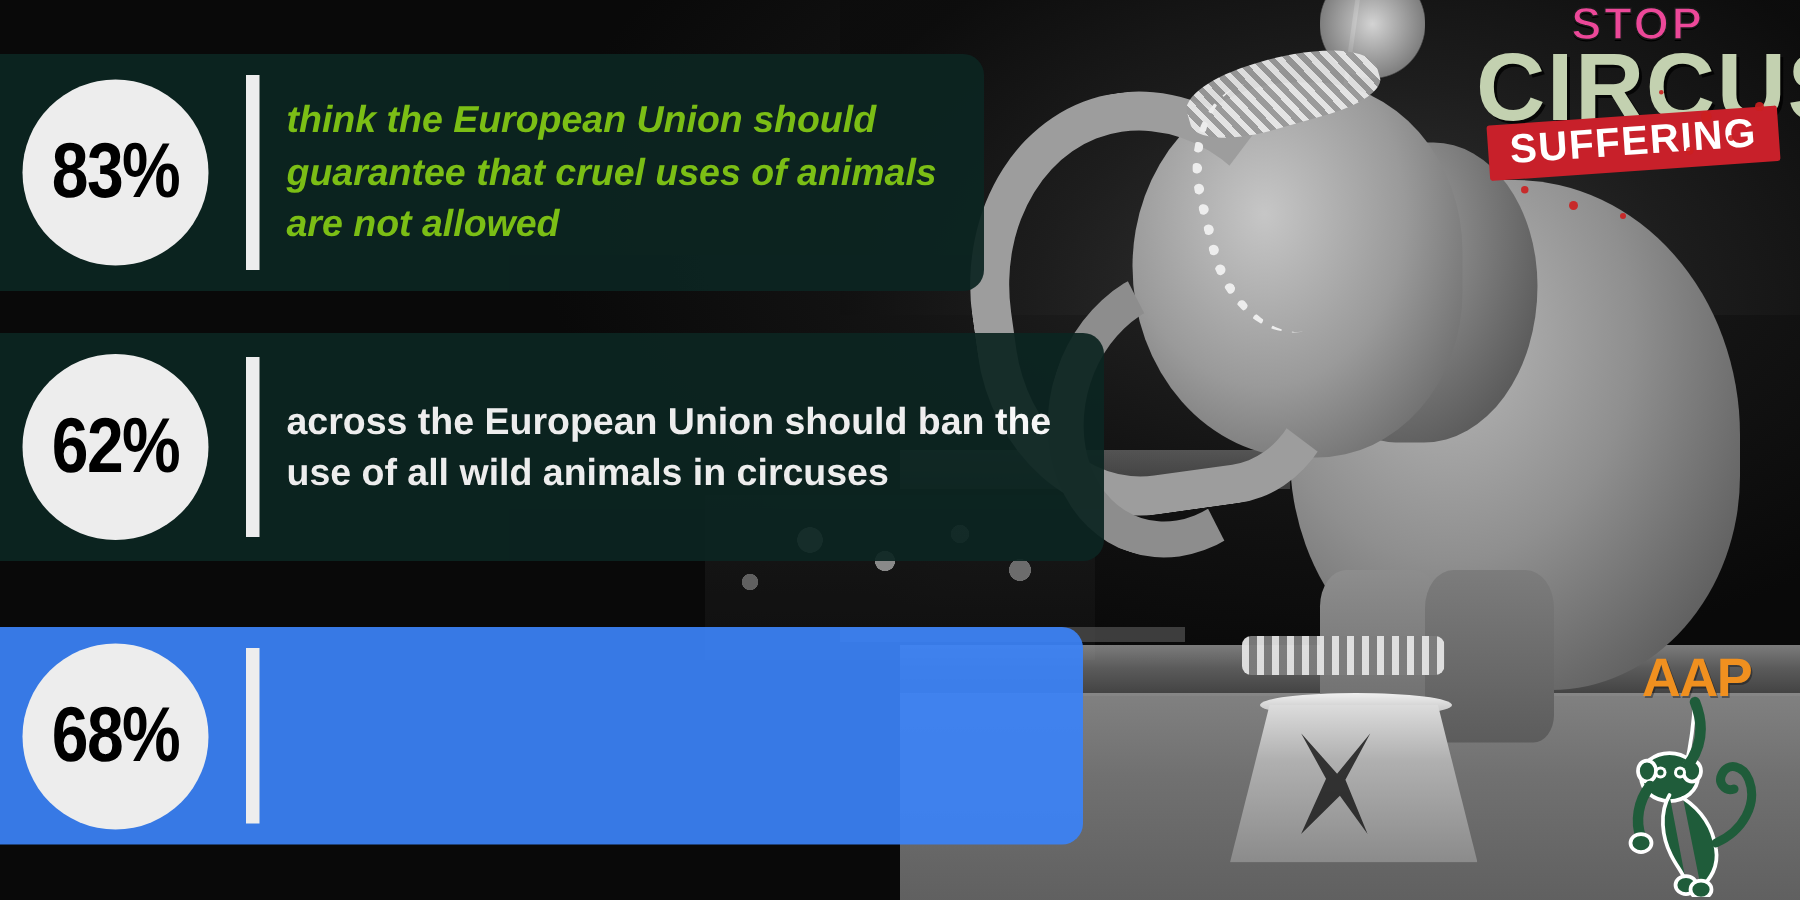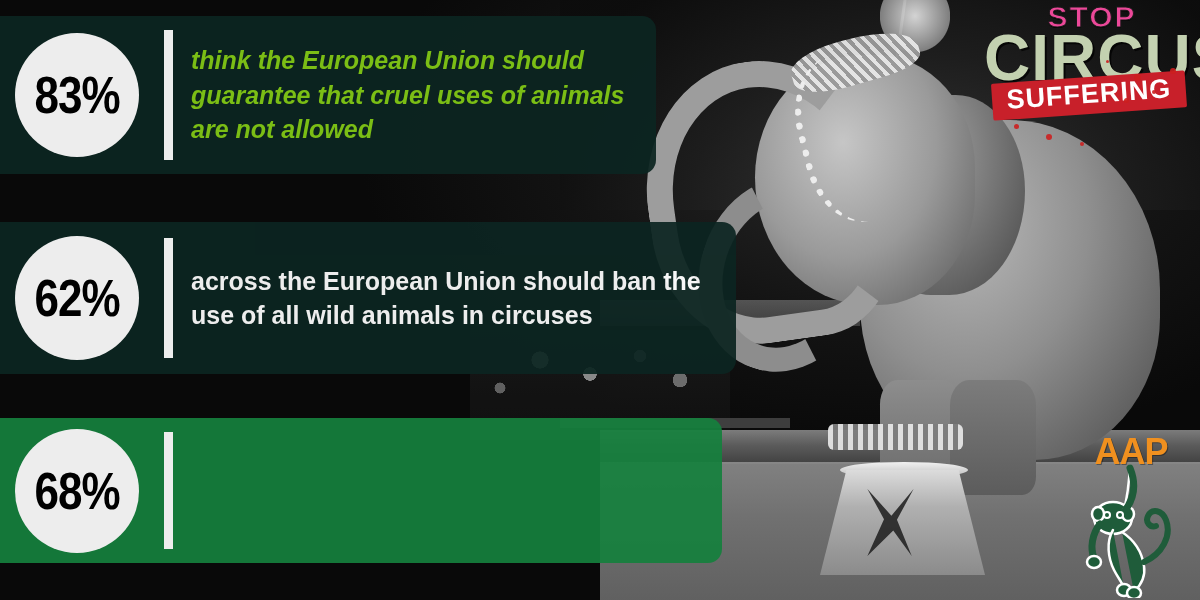--- a/index.html
+++ b/index.html
@@ -277,21 +277,21 @@
     margin: 0 18px 0 25px;
   }
   .statement {
     color: #ffffff;
     font-weight: bold;
     font-size: 25px;
     line-height: 1.38;
     padding-right: 22px;
   }
 
-  #panel-1 { top: 16px;  height: 158px; width: 656px; }
+  #panel-1 { top: 36px;  height: 158px; width: 656px; }
   #panel-1 .divider { margin-top: 14px; margin-bottom: 14px; }
   #panel-2 { top: 222px; height: 152px; width: 736px; }
   #panel-2 .divider { margin-top: 16px; margin-bottom: 16px; }
   #panel-3 { top: 418px; height: 145px; width: 722px; }
   #panel-3 .divider { margin-top: 14px; margin-bottom: 14px; }
 
   
   .aap {
     position: absolute;
     right: 4px;
@@ -384,21 +384,21 @@
   </div>
 
   <div class="panel" id="panel-2" style="background: rgb(12, 37, 33); opacity: 0.93;">
     <div class="badge" style="background: rgb(255, 255, 255);">
       <span class="badge-text" style="color: rgb(0, 0, 0);">62%</span>
     </div>
     <div class="divider" style="background: rgb(255, 255, 255);"></div>
     <div class="statement" style="color: rgb(255, 255, 255);">across the European Union should ban the use of all wild animals in circuses</div>
   </div>
 
-  <div class="panel" id="panel-3" style="background: #15803d; opacity: 0.93;">
+  <div class="panel" id="panel-3" style="background: #3b82f6; opacity: 0.93;">
     <div class="badge" style="background: rgb(255, 255, 255);">
       <span class="badge-text" style="color: rgb(0, 0, 0);">68%</span>
     </div>
     <div class="divider" style="background: rgb(255, 255, 255);"></div>
   </div>
 
   <div class="aap">
     <div class="aap-text" style="color: rgb(240, 144, 31);">AAP</div>
     <svg class="aap-monkey" width="130" height="140" viewBox="0 0 130 140">
       <g fill="#1f5c3a" stroke="#ffffff" stroke-width="2.5" stroke-linejoin="round" stroke-linecap="round">

